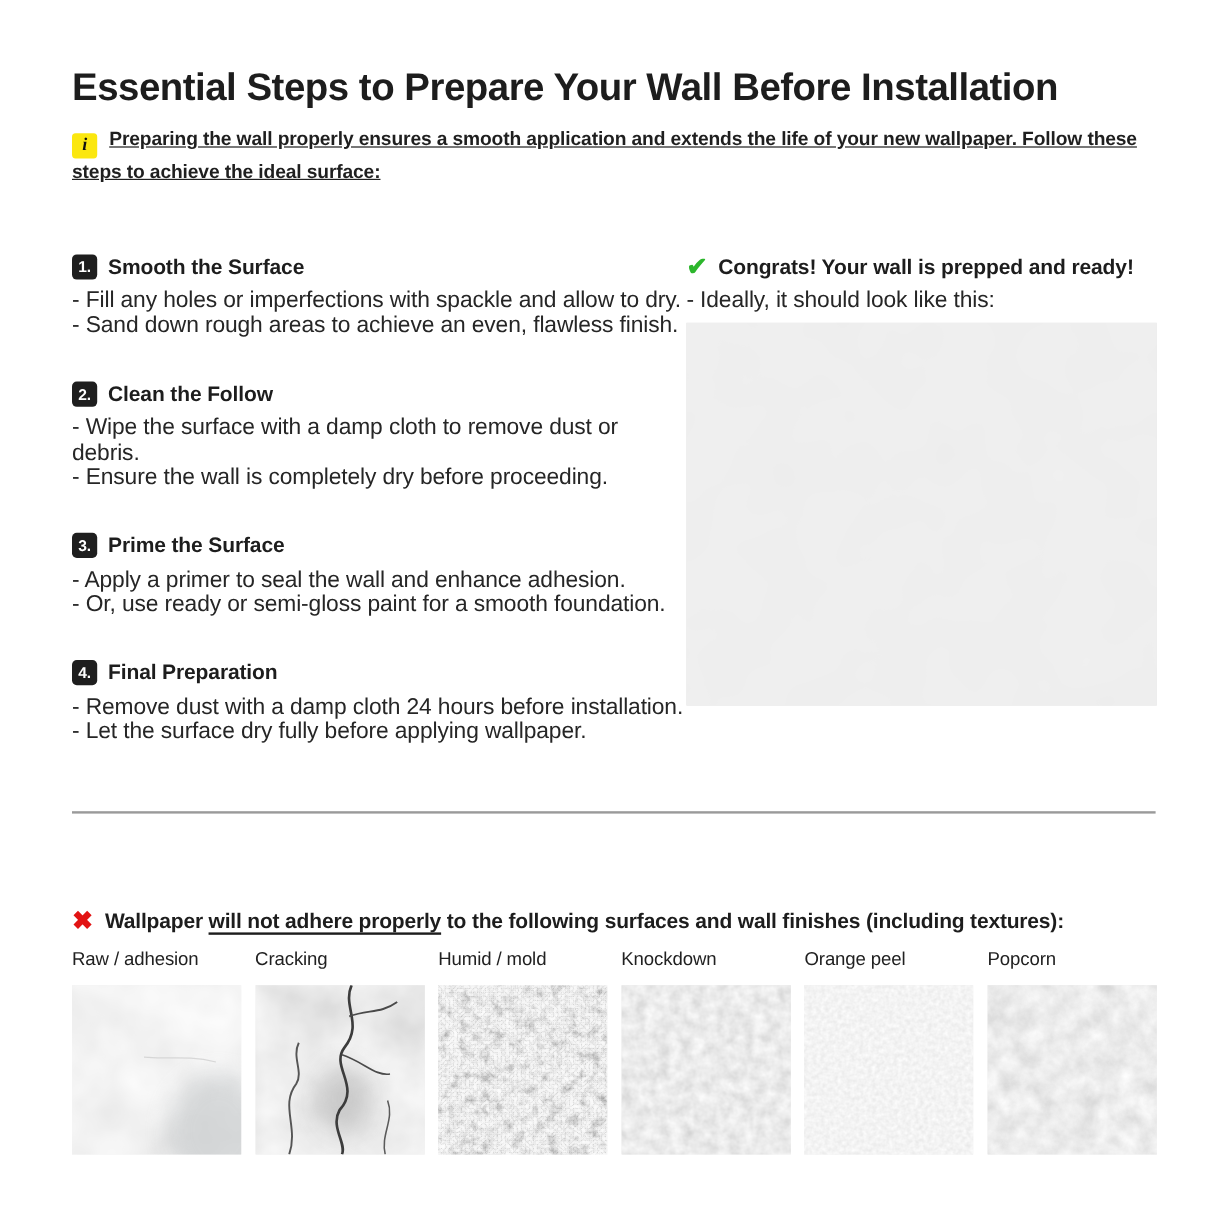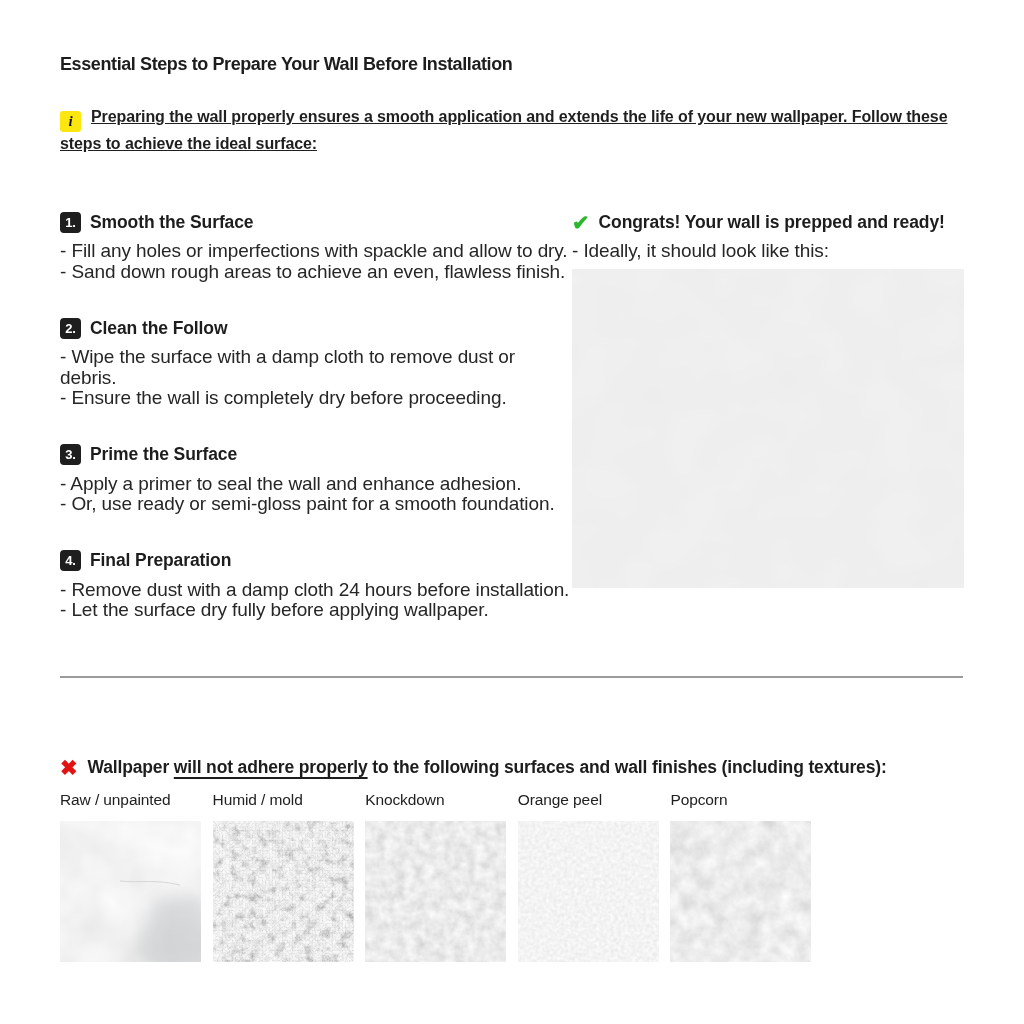--- a/index.html
+++ b/index.html
@@ -9,21 +9,21 @@
     width: 1024px;
     height: 1024px;
     background: #ffffff;
     font-family: "Liberation Sans", sans-serif;
     color: #212121;
     overflow: hidden;
   }
   .page-title {
     position: absolute;
     left: 60px; top: 54px;
-    font-size: 18px;
+    font-size: 32px;
     font-weight: 700;
     letter-spacing: -0.4px;
     color: #1d1d1d;
   }
   .intro {
     position: absolute;
     left: 60px; top: 105px;
     width: 906px;
     font-size: 16px;
     font-weight: 700;
@@ -227,29 +227,42 @@
   <p class="warning">
       <span class="x-icon">✖</span>
       <span class="seg">Wallpaper </span>
       <span class="seg em">will not adhere properly</span>
       <span class="seg"> to the following surfaces and wall finishes (including textures):</span>
     </p>
 
   <div class="textures">
 
     <figure class="tex-fig">
-      <figcaption class="tex-caption">Raw / unpainted</figcaption>
+      <figcaption class="tex-caption">Raw / adhesion</figcaption>
       <svg class="tex-thumb" viewBox="0 0 141 141">
         <rect width="141" height="141" fill="#f4f4f4"></rect>
         <rect width="141" height="141" filter="url(#f-raw)"></rect>
         <ellipse cx="122" cy="122" rx="42" ry="48" fill="#b9bdbf" opacity="0.5" filter="url(#f-soft)"></ellipse>
         <path d="M60,60 C80,62 95,58 120,64" stroke="#cfcfcf" stroke-width="1" fill="none" opacity="0.8"></path>
       </svg>
     </figure>
 
+    <figure class="tex-fig">
+      <figcaption class="tex-caption">Cracking</figcaption>
+      <svg class="tex-thumb" viewBox="0 0 141 141">
+        <rect width="141" height="141" fill="#f1f1f1"></rect>
+        <rect width="141" height="141" filter="url(#f-crack)"></rect>
+        <ellipse cx="72" cy="95" rx="22" ry="30" fill="#9a9a9a" opacity="0.45" filter="url(#f-soft)"></ellipse>
+        <path d="M80,0 C72,18 90,32 74,52 C62,68 88,84 70,104 C62,118 76,132 72,141" stroke="#3c3c3c" stroke-width="2.2" fill="none"></path>
+        <path d="M78,26 C94,20 104,24 118,14" stroke="#4a4a4a" stroke-width="1.6" fill="none"></path>
+        <path d="M72,58 C90,64 100,76 112,74" stroke="#4a4a4a" stroke-width="1.4" fill="none"></path>
+        <path d="M28,141 C36,118 20,100 34,82 C40,72 30,60 36,48" stroke="#555555" stroke-width="1.6" fill="none"></path>
+        <path d="M108,141 C104,124 116,112 110,96" stroke="#5a5a5a" stroke-width="1.3" fill="none"></path>
+      </svg>
+    </figure>
 
     <figure class="tex-fig">
       <figcaption class="tex-caption">Humid / mold</figcaption>
       <svg class="tex-thumb" viewBox="0 0 141 141">
         <rect width="141" height="141" fill="#f3f3f3"></rect>
         <rect width="141" height="141" filter="url(#f-mold)"></rect>
         <rect width="141" height="141" filter="url(#f-mold2)" opacity="0.55"></rect>
       </svg>
     </figure>
 

